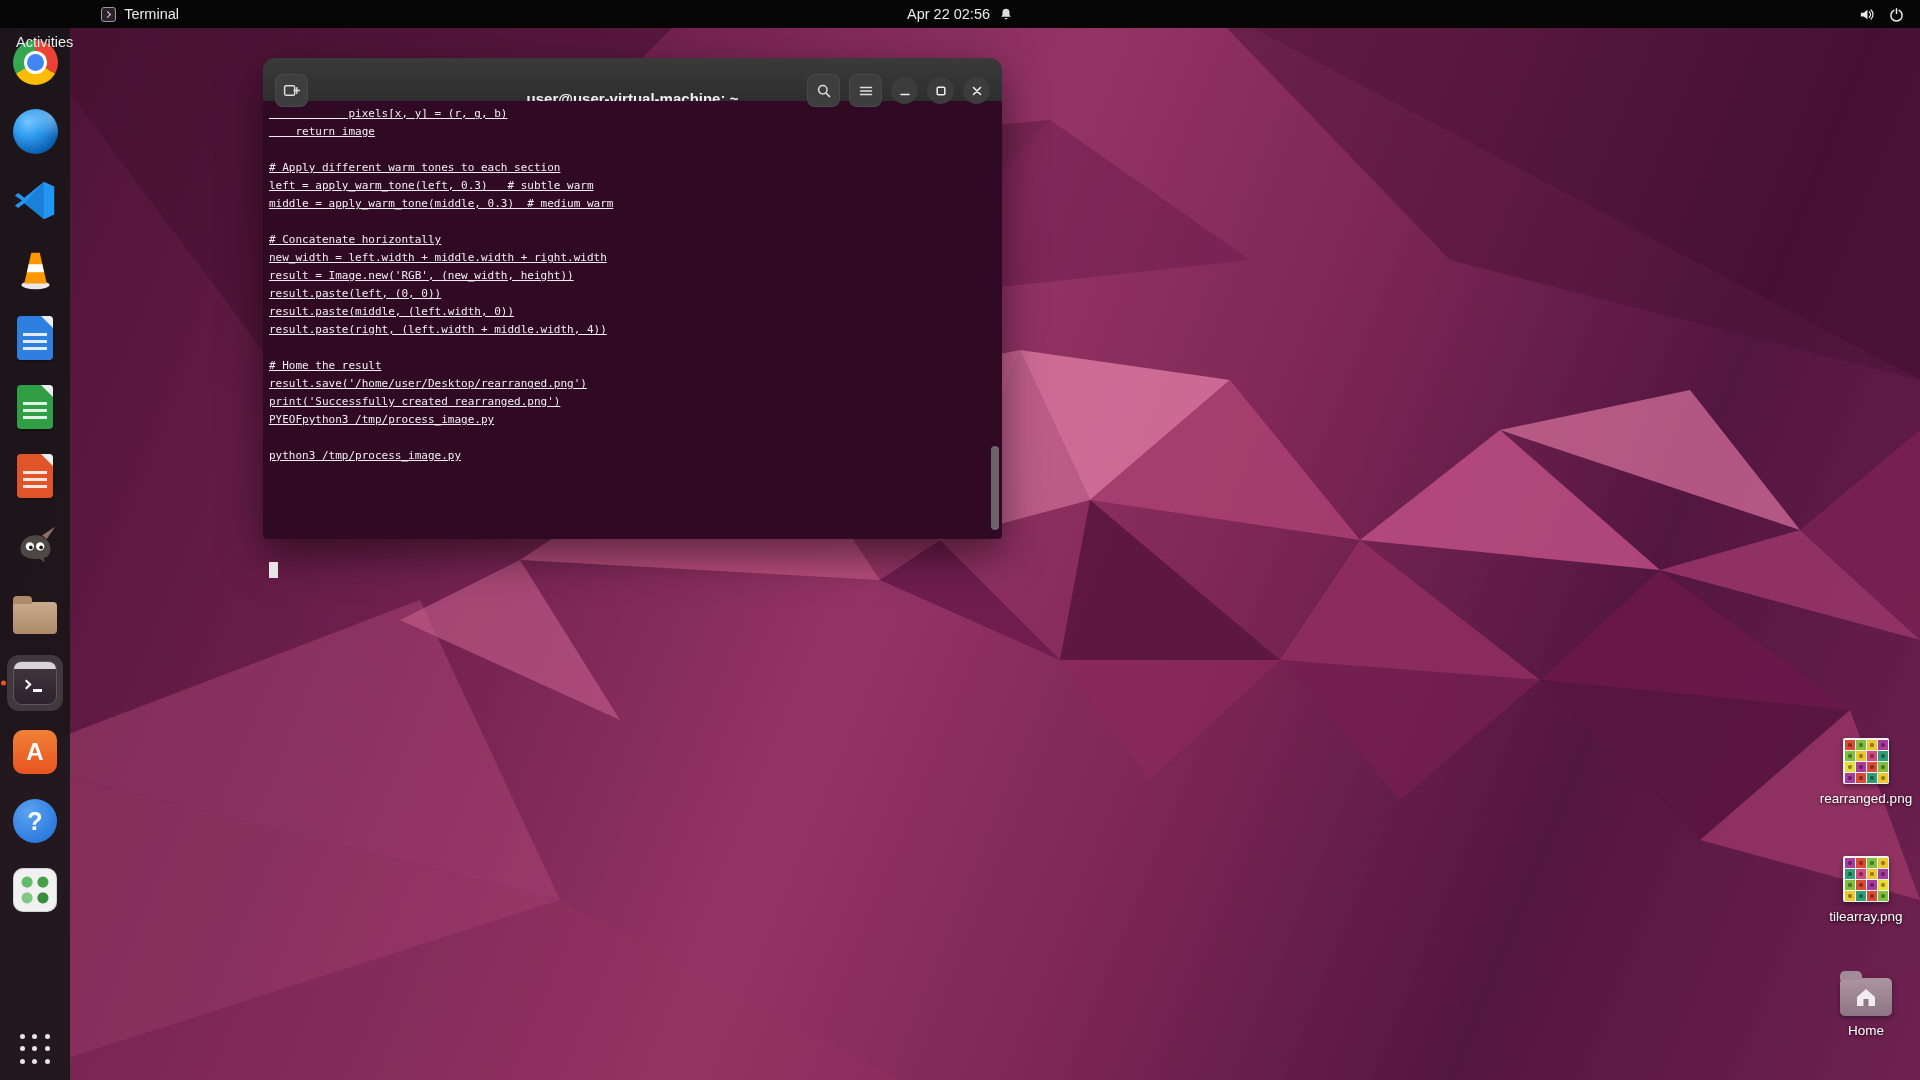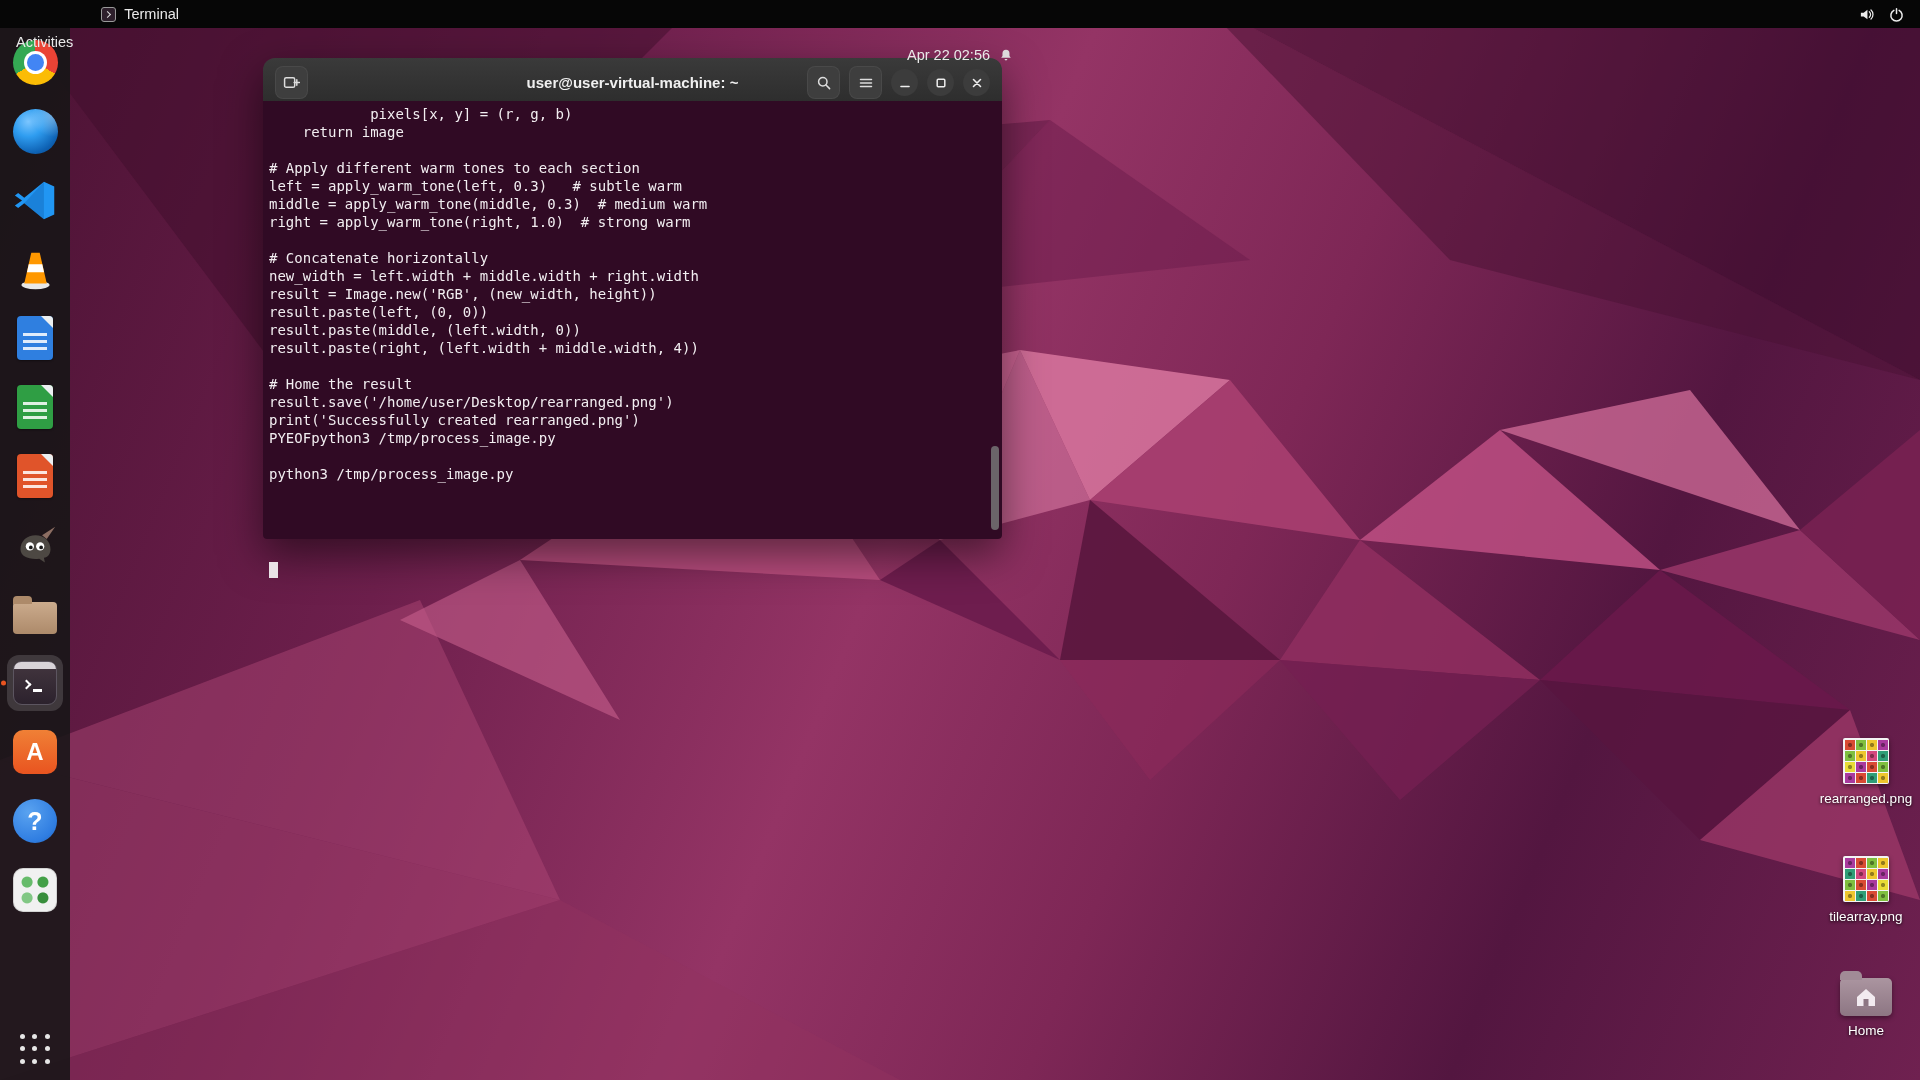--- a/index.html
+++ b/index.html
@@ -11,21 +11,21 @@
   
   .topbar { position:absolute; top:0; left:0; right:0; height:28px; background:#060606;
     color:#e9e9e9; display:flex; align-items:center; font-size:14.5px; z-index:50; }
   .tb-left { display:flex; align-items:center; height:100%; }
   .tb-activities { background:none; border:none; color:#e9e9e9; font:inherit; padding:16px 16px; height:100%; cursor:pointer;margin-top:39px; }
   .tb-app { display:flex; align-items:center; gap:8px; padding:0 12px; height:100%; cursor:pointer; }
   .tb-app-icon { width:15px; height:15px; border-radius:3px; background:#2d1f2b; border:1px solid #9a9a9a; position:relative; }
   .tb-app-icon::after { content:""; position:absolute; left:3px; top:4.5px; width:4px; height:4px;
     border-top:1.5px solid #ddd; border-right:1.5px solid #ddd; transform:rotate(45deg); }
   .tb-center { position:absolute; left:50%; top:0; transform:translateX(-50%); height:100%;
-    display:flex; align-items:center; gap:9px; padding:0 12px; cursor:pointer;margin-top:41px; }
+    display:flex; align-items:center; gap:9px; padding:0 12px; cursor:pointer; }
   .tb-right { margin-left:auto; display:flex; align-items:center; gap:15px; padding:0 16px; height:100%; cursor:pointer; }
 
   
   .dock { position:absolute; left:0; top:28px; bottom:0; width:70px; background:rgba(22,22,22,.88);
     display:flex; flex-direction:column; align-items:center; padding:6px 0 12px; gap:13px; z-index:40; }
   .dock-item { width:56px; height:56px; min-height:56px; border-radius:12px; display:flex;
     align-items:center; justify-content:center; position:relative; cursor:pointer; }
   .dock-item.active { background:rgba(255,255,255,.15); }
   .dock-item.active::before { content:""; position:absolute; left:-6px; top:50%; transform:translateY(-50%);
     width:5px; height:5px; border-radius:50%; background:#e95420; }
@@ -77,34 +77,34 @@
       radial-gradient(circle at 68% 68%,#388e3c 0 5px,transparent 6px); }
 
   .app-grid { margin-top:auto; width:38px; height:38px; display:grid;
     grid-template-columns:repeat(3,1fr); grid-template-rows:repeat(3,1fr); place-items:center; cursor:pointer; }
   .app-grid span { width:5px; height:5px; border-radius:50%; background:#e6e6e6; }
 
   
   .terminal-window { position:absolute; left:263px; top:58px; width:739px; height:481px;
     border-radius:12px 12px 4px 4px; box-shadow:0 16px 42px rgba(0,0,0,.5); z-index:30; }
   .t-header { height:50px; background:linear-gradient(#3a3a3a,#2c2c2c); border-bottom:1px solid #1e1e1e;
-    border-radius:12px 12px 0 0; position:relative; display:flex; align-items:center; }
+    border-radius:12px 12px 0 0; position:relative; display:flex; align-items:flex-end; }
   .t-title { position:absolute; left:0; right:0; text-align:center; color:#f0f0f0;
     font-weight:bold; font-size:15px; pointer-events:none; }
   .t-btn { border:none; cursor:pointer; display:flex; align-items:center; justify-content:center; }
   .t-newtab { width:33px; height:33px; border-radius:8px; background:#3e3e3e; margin-left:12px;
     box-shadow:inset 0 0 0 1px rgba(255,255,255,.06); z-index:2; }
   .t-actions { margin-left:auto; display:flex; align-items:center; gap:9px; margin-right:12px; z-index:2; }
   .t-sq { width:33px; height:33px; border-radius:8px; background:#3e3e3e;
     box-shadow:inset 0 0 0 1px rgba(255,255,255,.06); }
   .t-circ { width:27px; height:27px; border-radius:50%; background:#3c3c3c; }
   .t-body { position:absolute; top:43px; left:0; right:0; bottom:0; background:#300a24;
     padding:4px 6px; overflow:hidden; border-radius:0 0 4px 4px; cursor:text; }
-  .t-line { font-family:"DejaVu Sans Mono","Liberation Mono",monospace; font-size:14px;
-    height:18px; line-height:18px; color:#f2eef1; white-space:pre; }
+  .t-line { font-family:"DejaVu Sans Mono","Liberation Mono",monospace; font-size:11px;
+    height:18px; line-height:18px; color:#f2eef1; white-space:pre;text-decoration:underline; }
   .t-cursor { position:absolute; left:6px; top:504px; width:9px; height:16px; background:#e9e3e7; }
   .t-scrollbar { position:absolute; right:3px; top:388px; width:8px; height:84px;
     background:#7a7a7a; opacity:.8; border-radius:4px; cursor:grab; }
 
   
   .desktop-icon { position:absolute; width:116px; display:flex; flex-direction:column;
     align-items:center; gap:7px; cursor:pointer; z-index:20; }
   .desktop-icon .label { color:#fff; font-size:13.5px; text-shadow:0 1px 3px rgba(0,0,0,.9); text-align:center; }
   .thumb { width:46px; height:46px; display:grid; grid-template-columns:repeat(4,1fr);
     grid-template-rows:repeat(4,1fr); gap:1px; background:#f4f4f4; padding:1.5px; border-radius:2px;
@@ -288,21 +288,20 @@
       </div>
     </div>
     <div class="t-body">
 
     <div class="t-line">            pixels[x, y] = (r, g, b)</div>
         <div class="t-line">    return image</div>
         <div class="t-line"></div>
         <div class="t-line"># Apply different warm tones to each section</div>
         <div class="t-line">left = apply_warm_tone(left, 0.3)   # subtle warm</div>
         <div class="t-line">middle = apply_warm_tone(middle, 0.3)  # medium warm</div>
-        <div class="t-line">right = apply_warm_tone(right, 1.0)  # strong warm</div>
         <div class="t-line"></div>
         <div class="t-line"># Concatenate horizontally</div>
         <div class="t-line">new_width = left.width + middle.width + right.width</div>
         <div class="t-line">result = Image.new('RGB', (new_width, height))</div>
         <div class="t-line">result.paste(left, (0, 0))</div>
         <div class="t-line">result.paste(middle, (left.width, 0))</div>
         <div class="t-line">result.paste(right, (left.width + middle.width, 4))</div>
         <div class="t-line"></div>
         <div class="t-line"># Home the result</div>
         <div class="t-line">result.save('/home/user/Desktop/rearranged.png')</div>

